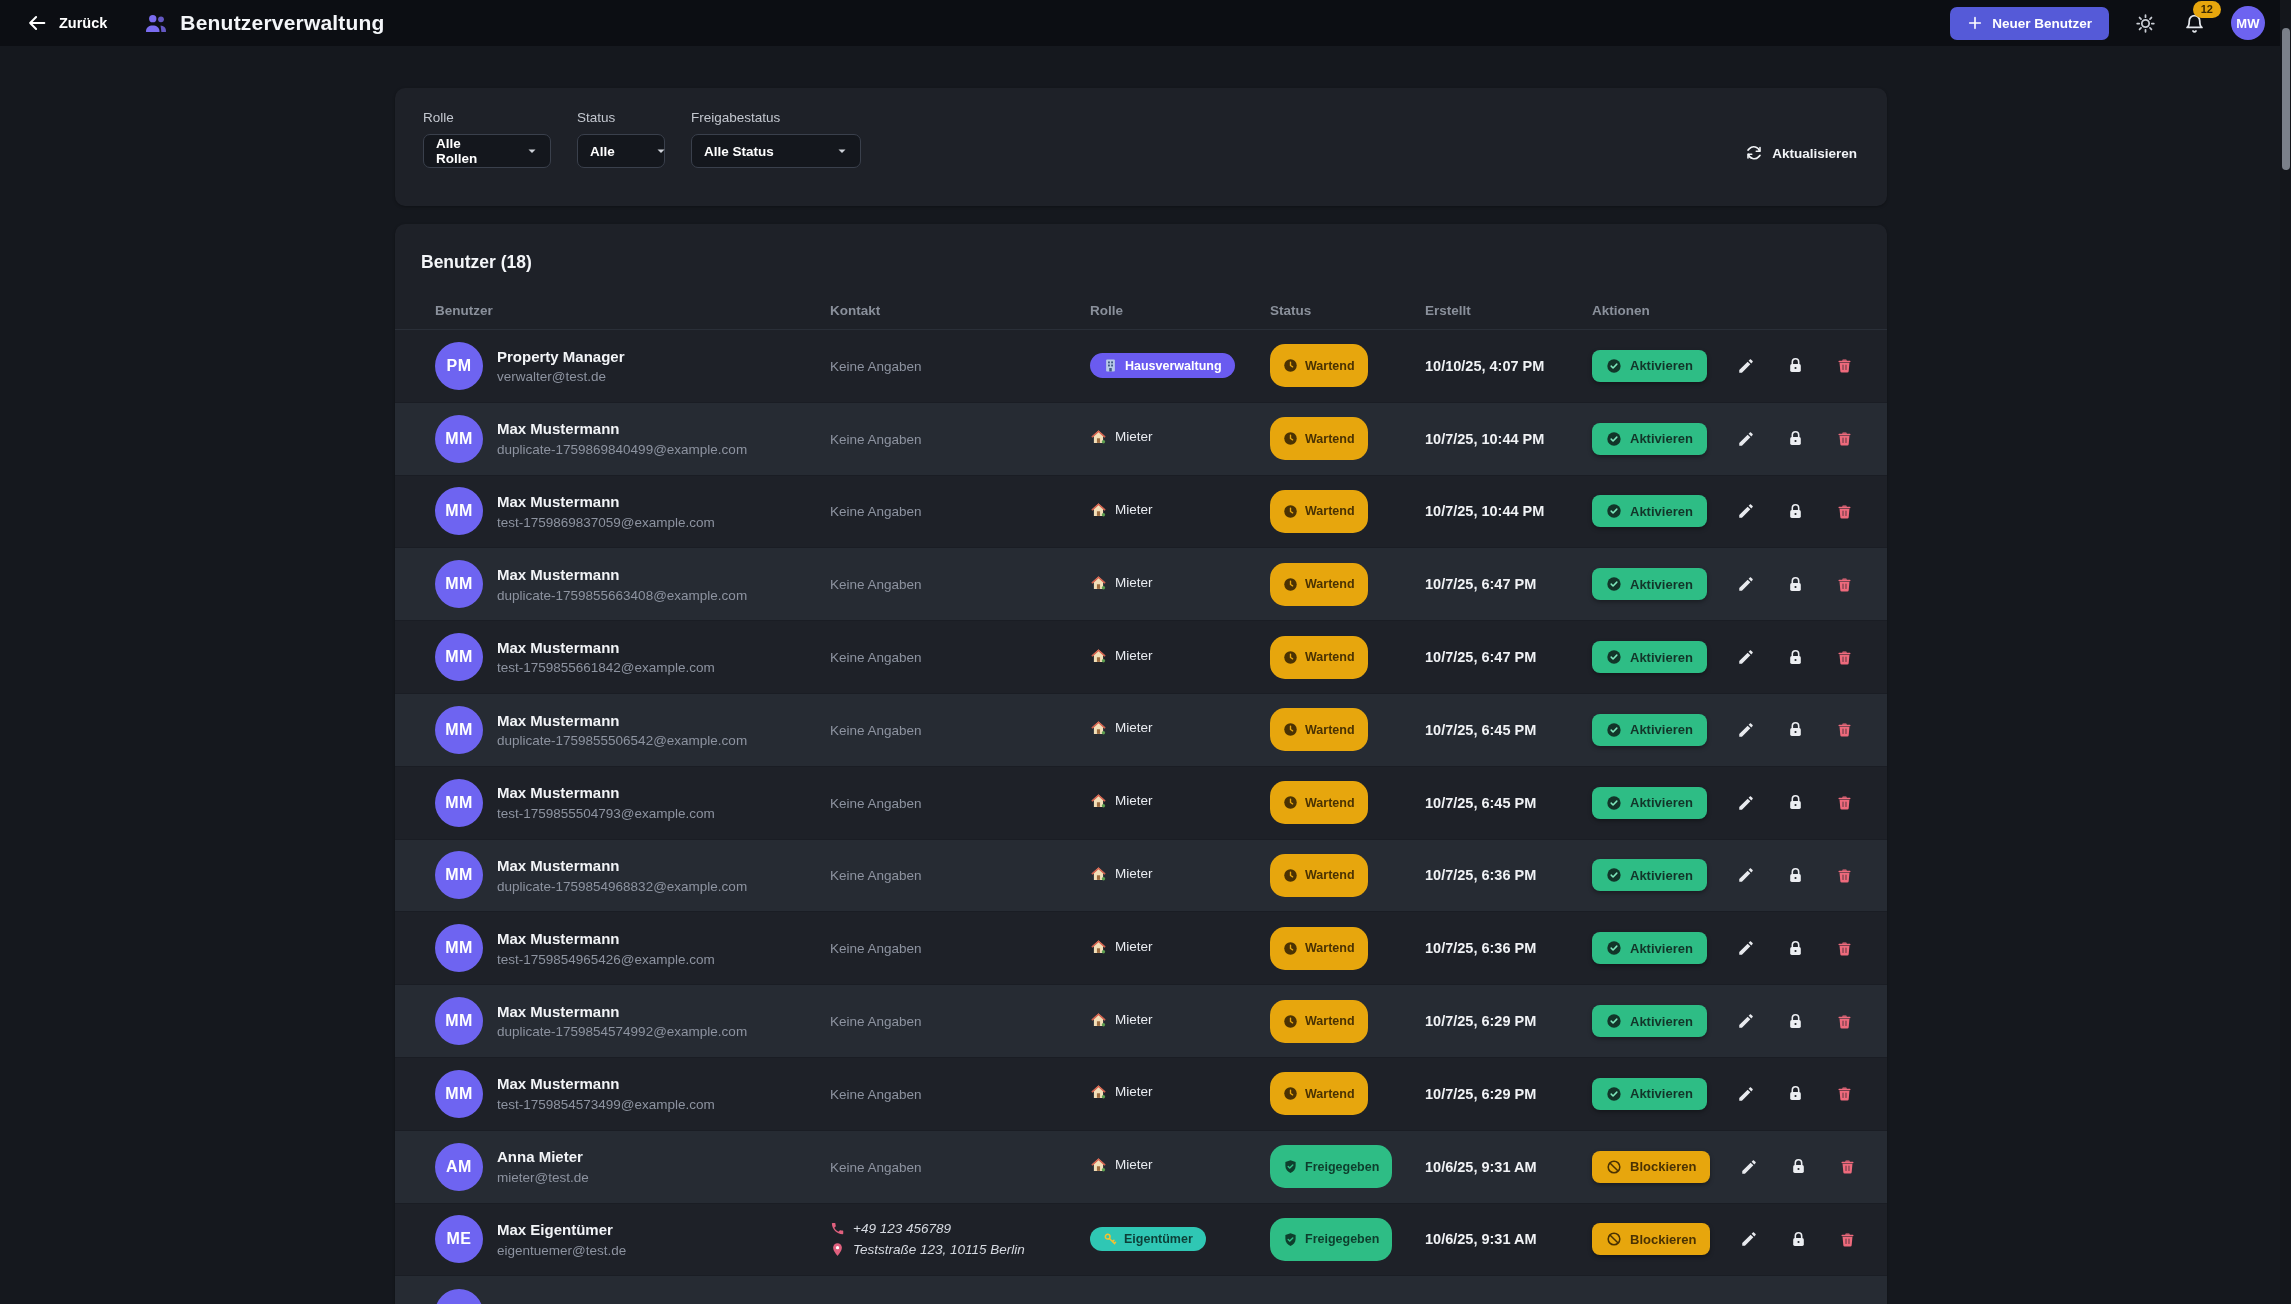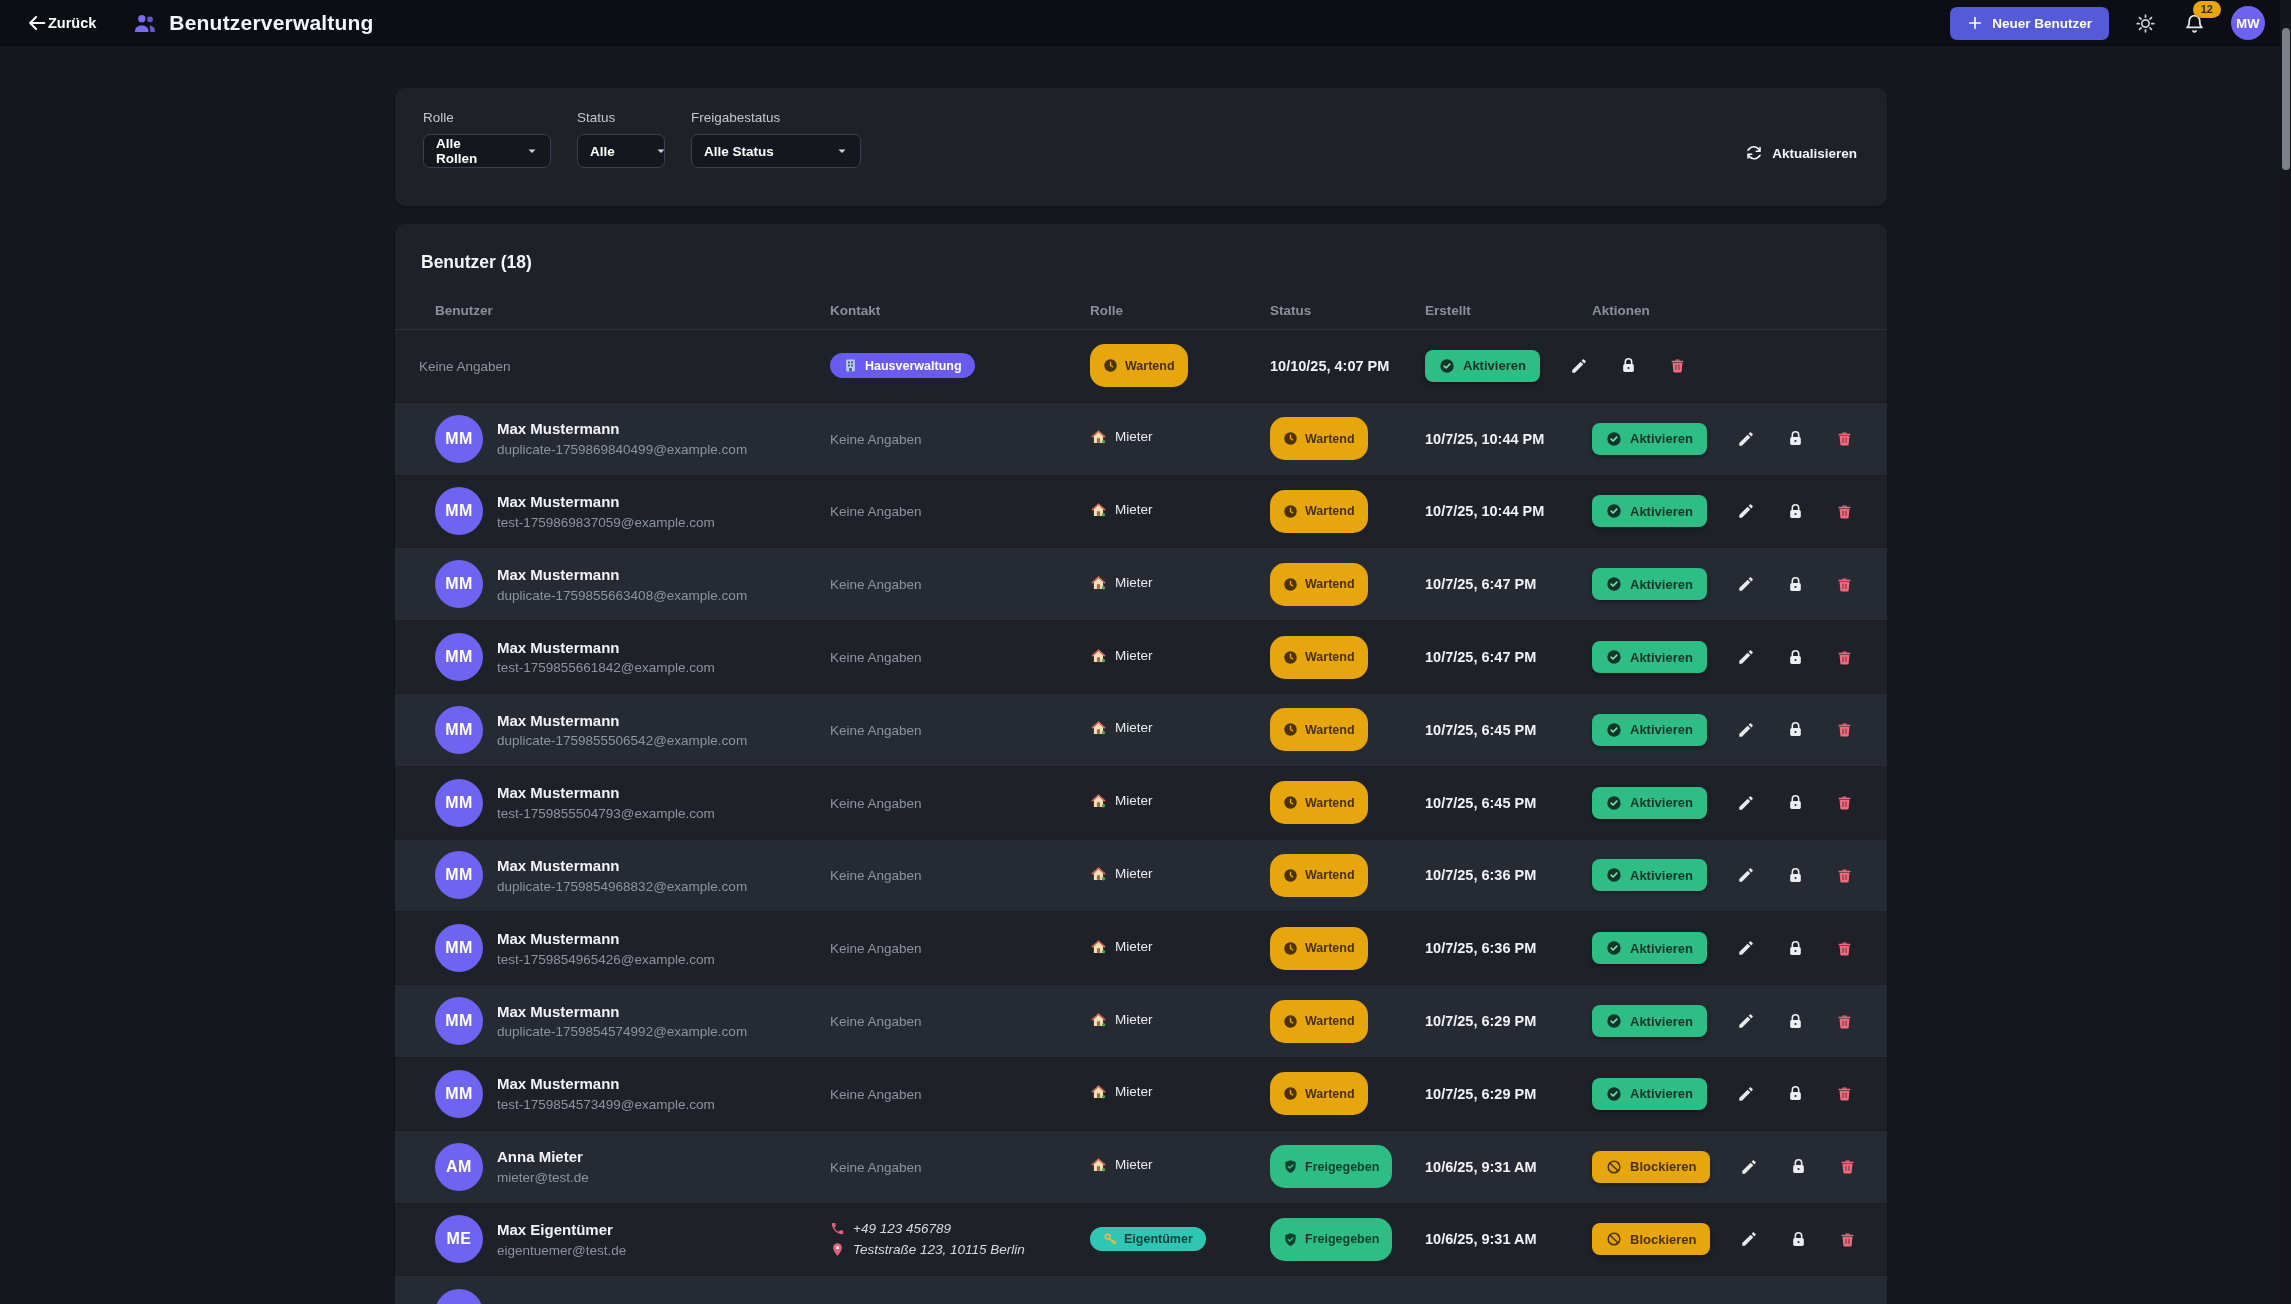--- a/index.html
+++ b/index.html
@@ -11,21 +11,21 @@
     position:relative;
   }
   svg { display:block; }
 
   
   .topbar{
     position:absolute; top:0; left:0; width:2291px; height:46px;
     background:#0c0e13; display:flex; align-items:center;
     padding:0 26px; z-index:5;
   }
-  .back{ display:flex; align-items:center; cursor:pointer; }
+  .back{ display:flex; align-items:center; gap:11px; cursor:pointer; }
   .back-label{ font-size:14.5px; font-weight:bold; color:#ffffff; }
   .titlewrap{ display:flex; align-items:center; gap:11px; margin-left:36px; }
   .page-title{ font-size:21px; font-weight:bold; color:#f4f6f9; letter-spacing:.2px; }
   .topbar-right{ margin-left:auto; display:flex; align-items:center; gap:24px; }
   .btn-primary{
     display:flex; align-items:center; gap:9px; height:33px; padding:0 17px;
     background:#555ad8; border:none; border-radius:7px; cursor:pointer;
     color:#ffffff; font-size:13.5px; font-weight:bold; font-family:inherit;
   }
   .icon-btn{ background:none; border:none; cursor:pointer; padding:2px; }
@@ -238,20 +238,27 @@
   <div class="grid-cols thead">
     <span class="col-user">Benutzer</span>
     <span>Kontakt</span>
     <span>Rolle</span>
     <span>Status</span>
     <span>Erstellt</span>
     <span>Aktionen</span>
   </div>
   <div id="tbody">
       <div class="grid-cols row">
+    <div class="cell-user">
+      <div class="avatar">PM</div>
+      <div>
+        <div class="user-name">Property Manager</div>
+        <div class="user-email">verwalter@test.de</div>
+      </div>
+    </div>
     <div>
       <span class="contact-none">Keine Angaben</span>
       
     </div>
     <div>
       <span class="role-badge role-hausverwaltung">
         <span class="svg-ico">
           <svg width="15" height="15" viewBox="0 0 24 24">
                 <rect x="5" y="2.5" width="14" height="19" rx="1.5" fill="#b9cbe8"></rect>
                 <rect x="8" y="5.5" width="3" height="3" fill="#3f5a85"></rect>

